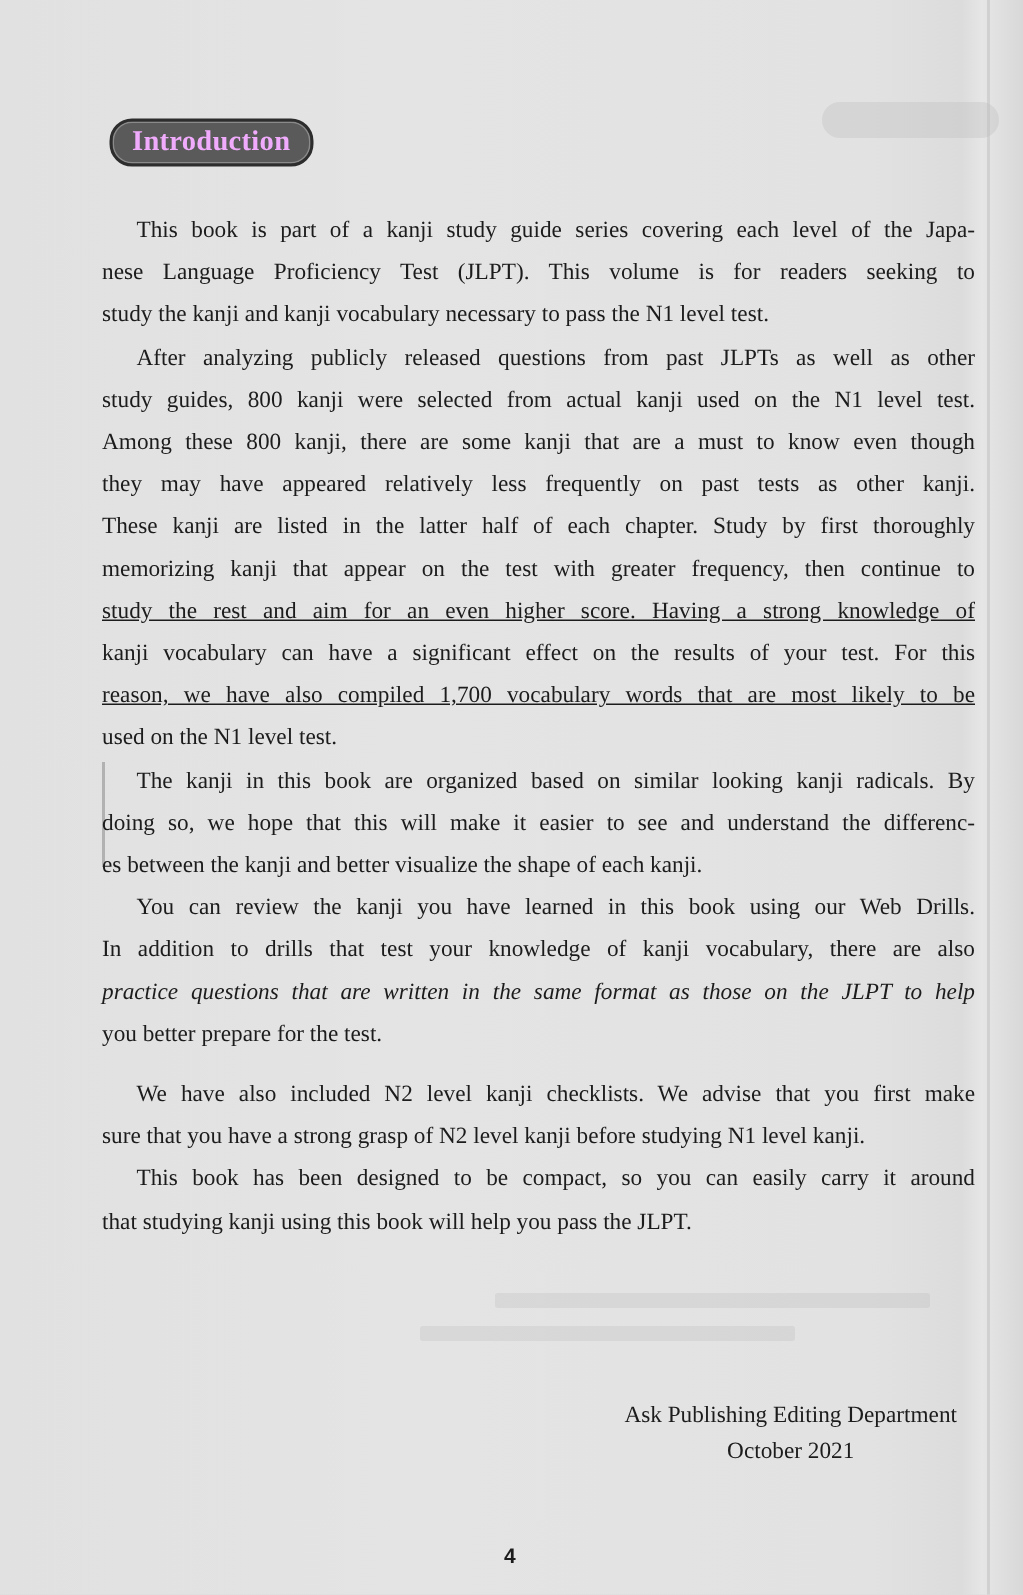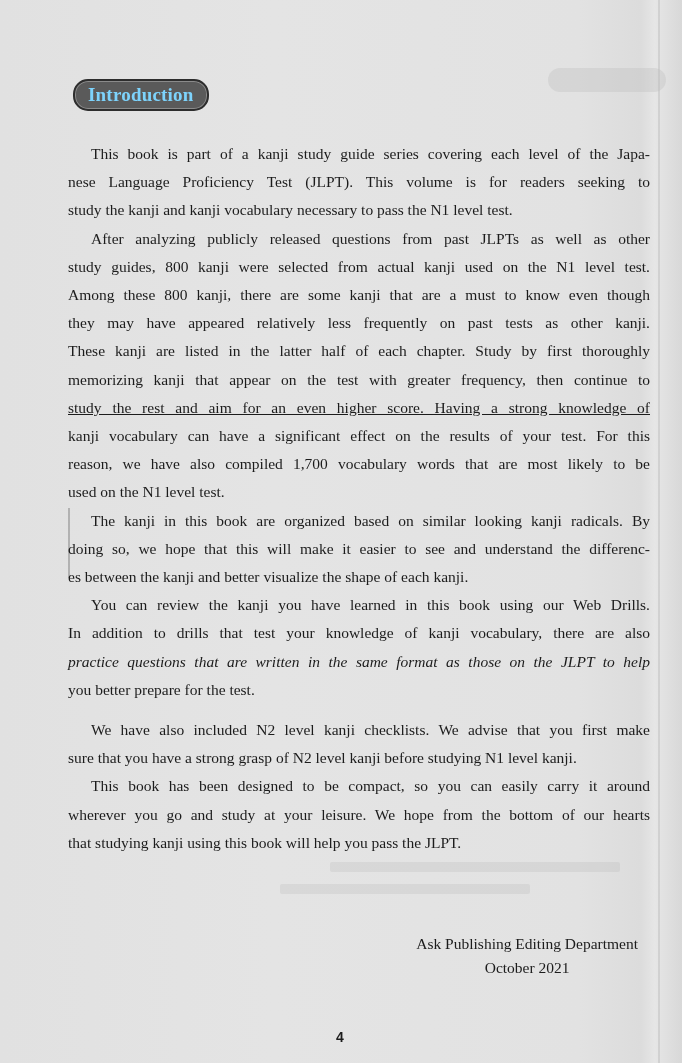--- a/index.html
+++ b/index.html
@@ -56,21 +56,21 @@
     .badge {
       position: absolute;
       left: 73px;
       top: 79px;
       height: 28px;
       padding: 0 13px;
       border-radius: 15px;
       background: #5a5a5a;
       border: 2px solid #2d2d2d;
       box-shadow: inset 0 0 0 1px #8a8a8a;
-      color: #7dd3fc;
+      color: #f0abfc;
       font-family: "Liberation Serif", "DejaVu Serif", serif;
       font-weight: bold;
       font-size: 19px;
       line-height: 28px;
       letter-spacing: 0.2px;
     }
     .body-text {
       position: absolute;
       left: 68px;
       top: 140px;
@@ -129,41 +129,40 @@
     </p>
     <p>
       <span class="line" style="white-space: normal; text-align-last: justify;">After analyzing publicly released questions from past JLPTs as well as other</span>
       <span class="line" style="text-indent: 0px; white-space: normal; text-align-last: justify;">study guides, 800 kanji were selected from actual kanji used on the N1 level test.</span>
       <span class="line" style="text-indent: 0px; white-space: normal; text-align-last: justify;">Among these 800 kanji, there are some kanji that are a must to know even though</span>
       <span class="line" style="text-indent: 0px; white-space: normal; text-align-last: justify; font-family: Liberation Serif, serif;">they may have appeared relatively less frequently on past tests as other kanji.</span>
       <span class="line" style="text-indent: 0px; white-space: normal; text-align-last: justify;">These kanji are listed in the latter half of each chapter. Study by first thoroughly</span>
       <span class="line" style="text-indent: 0px; white-space: normal; text-align-last: justify;">memorizing kanji that appear on the test with greater frequency, then continue to</span>
       <span class="line" style="text-indent: 0px; white-space: normal; text-align-last: justify; text-decoration: underline;">study the rest and aim for an even higher score. Having a strong knowledge of</span>
       <span class="line" style="text-indent: 0px; white-space: normal; text-align-last: justify;">kanji vocabulary can have a significant effect on the results of your test. For this</span>
-      <span class="line" style="text-indent: 0px; white-space: normal; text-align-last: justify;">reason, we have also compiled 1,700 vocabulary words that are most likely to be</span>
+      <span class="line" style="text-indent: 0px; white-space: normal; text-align-last: justify; text-decoration: underline;">reason, we have also compiled 1,700 vocabulary words that are most likely to be</span>
       <span class="line last" style="text-indent:0">used on the N1 level test.</span>
     </p>
     <p>
       <span class="line" style="white-space: normal; text-align-last: justify;">The kanji in this book are organized based on similar looking kanji radicals. By</span>
       <span class="line" style="text-indent: 0px; white-space: normal; text-align-last: justify;">doing so, we hope that this will make it easier to see and understand the differenc-</span>
       <span class="line last" style="text-indent:0">es between the kanji and better visualize the shape of each kanji.</span>
     </p>
     <p>
       <span class="line" style="white-space: normal; text-align-last: justify;">You can review the kanji you have learned in this book using our Web Drills.</span>
       <span class="line" style="text-indent: 0px; white-space: normal; text-align-last: justify;">In addition to drills that test your knowledge of kanji vocabulary, there are also</span>
       <span class="line" style="text-indent: 0px; white-space: normal; text-align-last: justify; font-style: italic;">practice questions that are written in the same format as those on the JLPT to help</span>
       <span class="line last" style="text-indent:0">you better prepare for the test.</span>
     </p>
     <p>
       <span class="line" style="white-space: normal; text-align-last: justify; margin-top: 12px;">We have also included N2 level kanji checklists. We advise that you first make</span>
       <span class="line last" style="text-indent:0">sure that you have a strong grasp of N2 level kanji before studying N1 level kanji.</span>
     </p>
     <p>
       <span class="line" style="white-space: normal; text-align-last: justify;">This book has been designed to be compact, so you can easily carry it around</span>
-      <span class="line" style="text-indent: 0px; white-space: normal; text-align-last: justify;">wherever you go and study at your leisure. We hope from the bottom of our hearts</span>
       <span class="line last" style="text-indent:0">that studying kanji using this book will help you pass the JLPT.</span>
     </p>
   </div>
 
   <div class="signature">
     <div>Ask Publishing Editing Department</div>
     <div>October 2021</div>
   </div>
 
   <div class="page-number">4</div>

